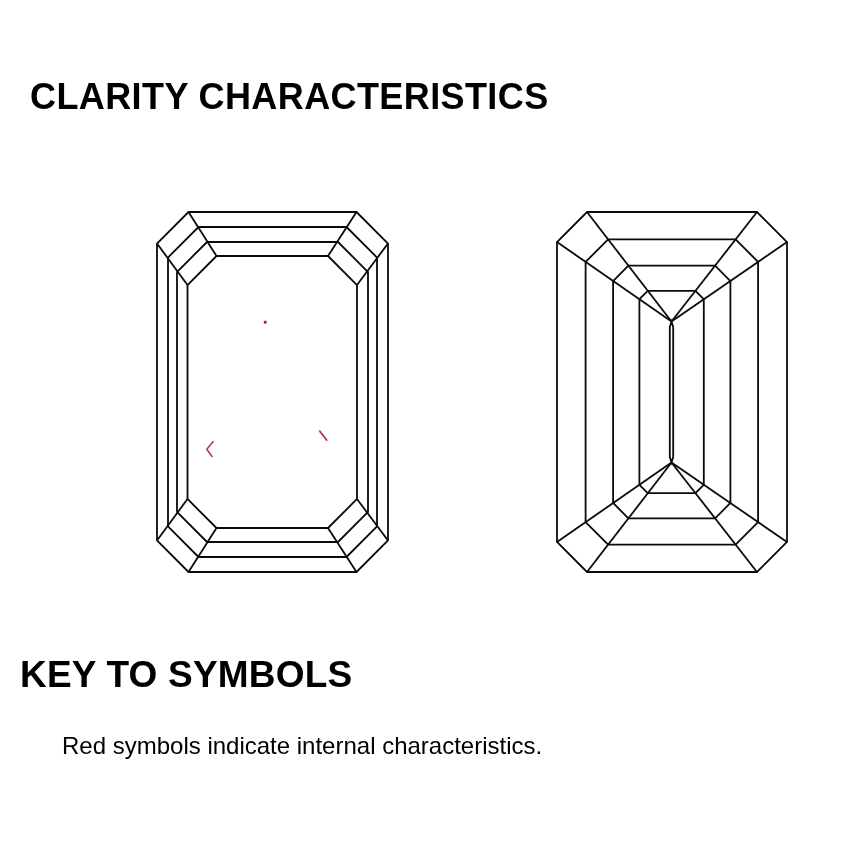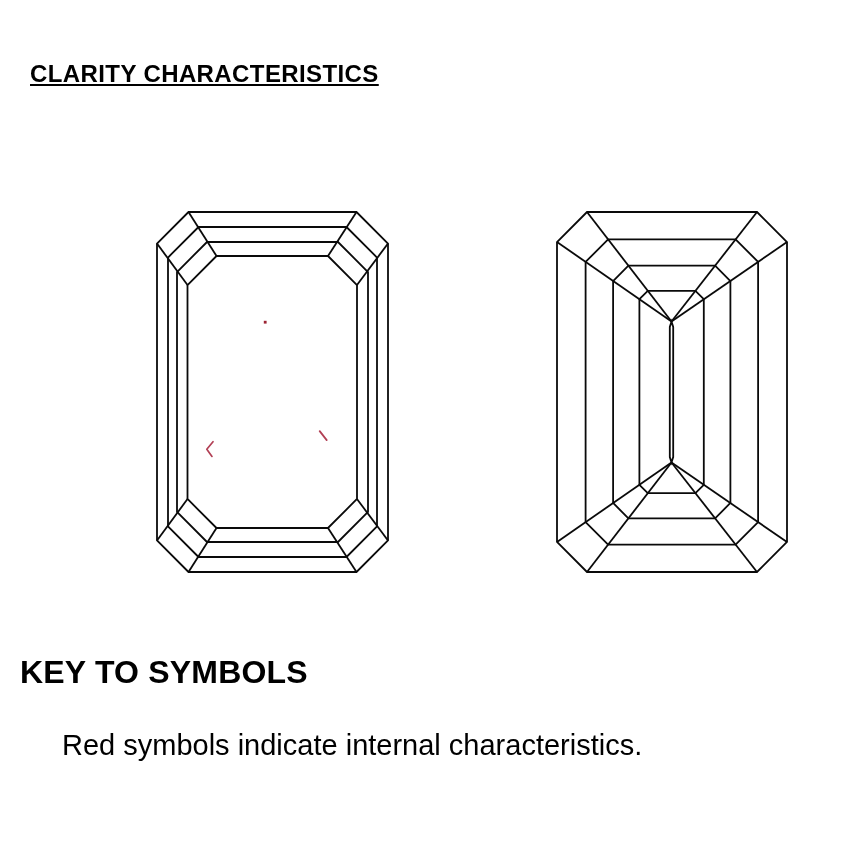--- a/index.html
+++ b/index.html
@@ -3,25 +3,25 @@
 <meta charset="utf-8">
 <style>
   html,body{margin:0;padding:0;}
   body{
     width:868px;height:867px;background:#ffffff;color:#000000;
     font-family:"Liberation Sans", sans-serif;
     position:relative;overflow:hidden;
   }
   .page{position:absolute;inset:0;}
   h1,h2{position:absolute;margin:0;font-weight:bold;white-space:nowrap;}
-  h1{left:30px;top:60px;font-size:24px;letter-spacing:0.4px;text-decoration:underline;}
-  h2{left:20px;top:654px;font-size:32px;letter-spacing:0.2px;}
+  h1{left:30px;top:76px;font-size:36px;letter-spacing:0.4px;}
+  h2{left:20px;top:654px;font-size:37px;letter-spacing:0.2px;}
   .key-text{
     position:absolute;left:62px;top:729px;
-    font-size:29px;line-height:33px;white-space:nowrap;
+    font-size:24px;line-height:33px;white-space:nowrap;
   }
   svg{position:absolute;left:0;top:0;}
 </style>
 </head>
 <body>
 
 <div class="page">
 
   <h1>CLARITY CHARACTERISTICS</h1>
 

